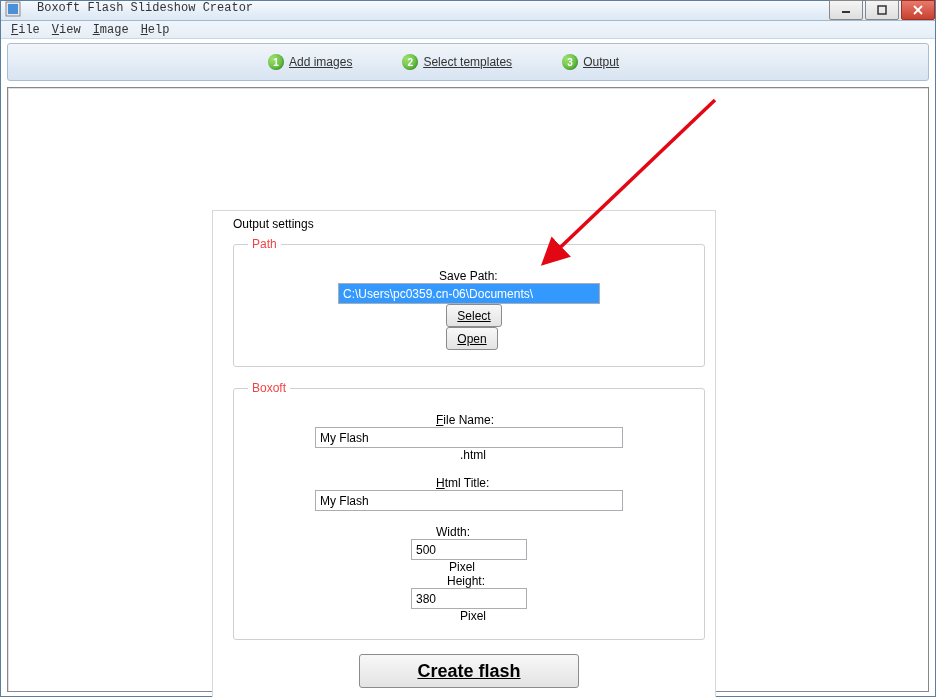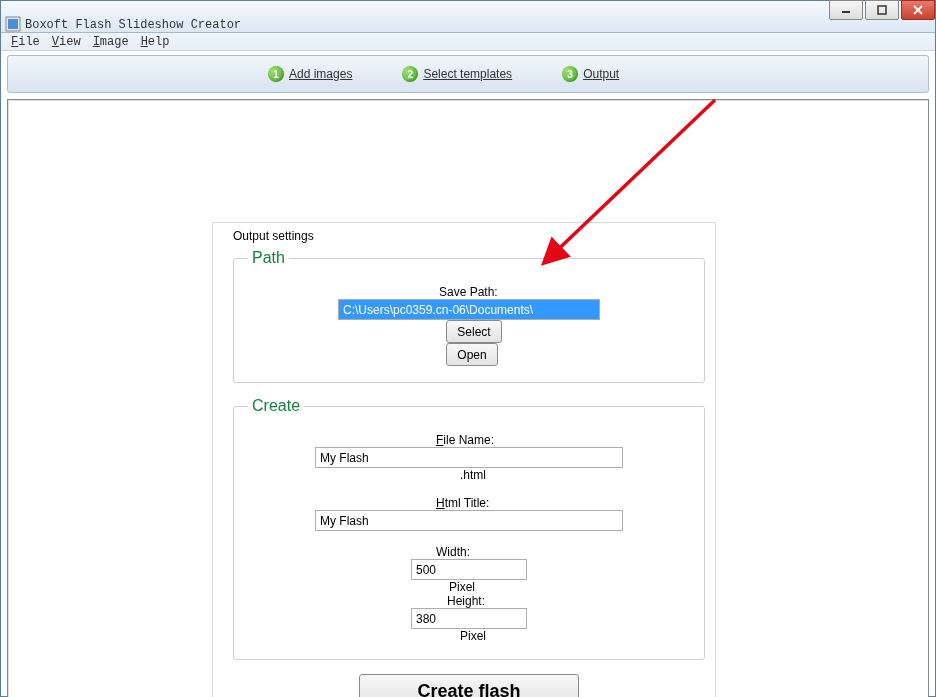--- a/index.html
+++ b/index.html
@@ -13,27 +13,28 @@
       position: relative;
     }
     .window {
       width: 936px;
       height: 697px;
       background: #fff;
       border: 1px solid #5a7fa0;
       position: relative;
     }
     .titlebar {
-      height: 32px;
+      height: 20px;
       background: linear-gradient(to bottom, #f7fafe 0%, #e8f0f9 50%, #dce8f4 100%);
       border-bottom: 1px solid #a0b8d0;
       display: flex;
-      align-items: flex-end;
+      align-items: flex-start;
       padding: 0 4px;
       position: relative;
+      gap: 12px;
     }
     .titlebar-icon {
       width: 16px;
       height: 16px;
       margin-right: 4px;
     }
     .titlebar-text {
       font-family: "Courier New", monospace;
       font-size: 12px;
       color: #333;
@@ -169,22 +170,22 @@
     }
     fieldset.group {
       border: 1px solid #d0d0d0;
       border-radius: 3px;
       padding: 18px 14px 16px 14px;
       margin-bottom: 14px;
       position: relative;
     }
     fieldset.group legend {
       padding: 0 4px;
-      font-size: 16px;
-      color: #15803d;
+      font-size: 12px;
+      color: #ef4444;
     }
     .row {
       display: flex;
       align-items: center;
       margin-bottom: 14px;
       flex-direction: column;
     }
     .row:last-child { margin-bottom: 0; }
     .lbl {
       width: 66px;
@@ -206,20 +207,21 @@
     }
     .btn {
       height: 23px;
       padding: 0 10px;
       border: 1px solid #8b8b8b;
       background: linear-gradient(to bottom, #f8f8f8, #e3e3e3);
       border-radius: 3px;
       font-size: 12px;
       cursor: pointer;
       font-family: inherit;
+      text-decoration: underline;
     }
     .btn-big {
       width: 220px;
       height: 34px;
       font-size: 18px;
       font-weight: bold;
       display: block;
       margin: 8px auto 0 auto;
     }
     .suffix {
@@ -299,21 +301,21 @@
         <legend>Path</legend>
         <div class="row">
           <span class="lbl" style="width:60px">Save Path:</span>
           <input class="text-input selected" style="width: 262px;" value="C:\Users\pc0359.cn-06\Documents\">
           <button class="btn" style="margin-left:10px">Select</button>
           <button class="btn" style="margin-left:6px">Open</button>
         </div>
       </fieldset>
 
       <fieldset class="group">
-        <legend>Create</legend>
+        <legend>Boxoft</legend>
 
         <div class="row">
           <span class="lbl"><u>F</u>ile Name:</span>
           <input class="text-input" style="width: 308px;" value="My Flash">
           <span class="suffix">.html</span>
         </div>
 
         <div class="row">
           <span class="lbl"><u>H</u>tml Title:</span>
           <input class="text-input" style="width: 308px;" value="My Flash">

